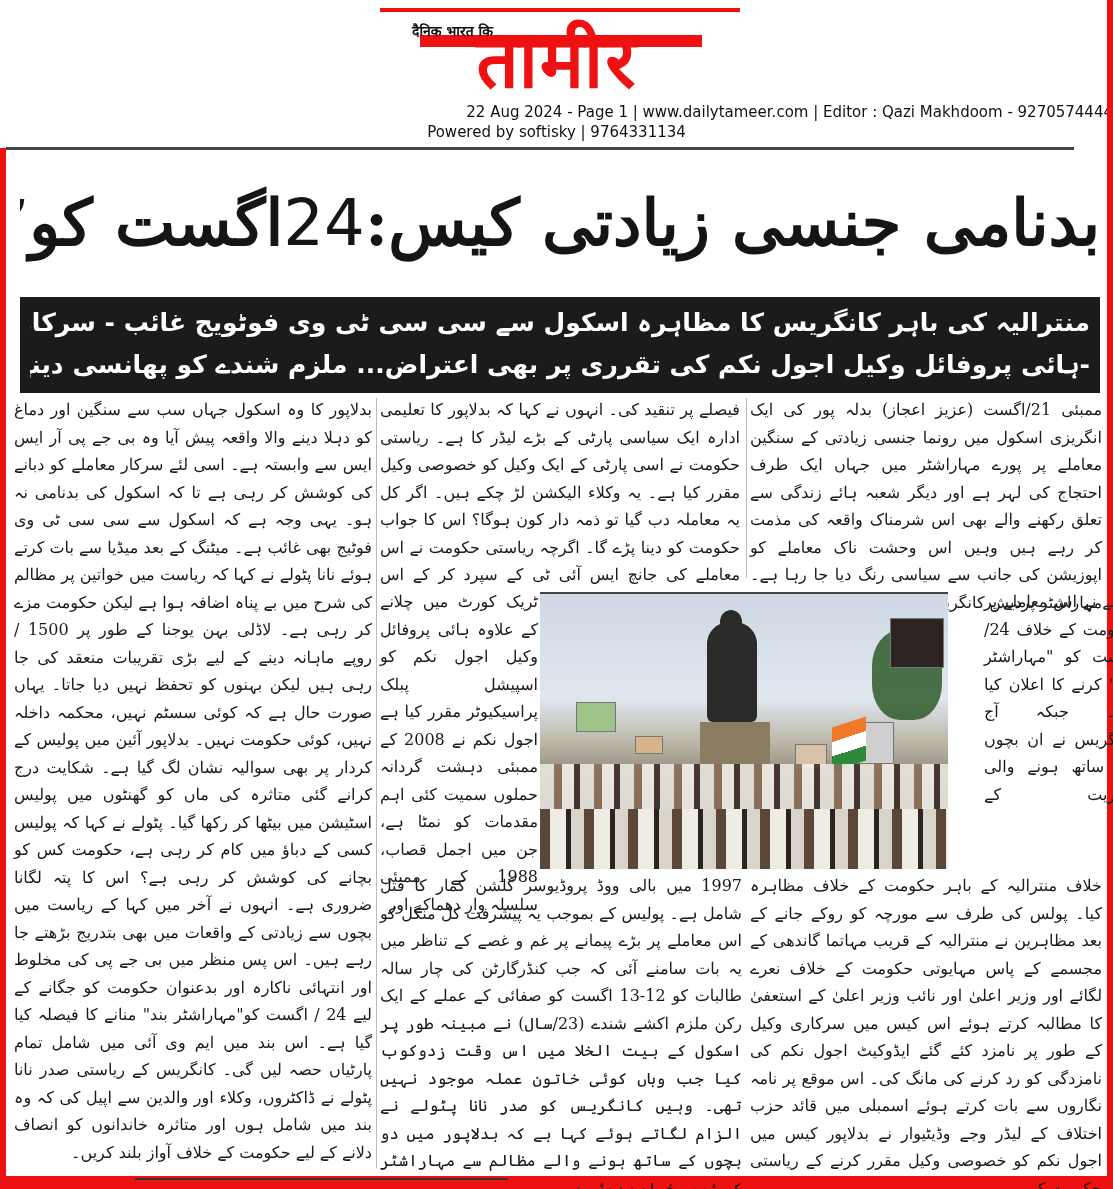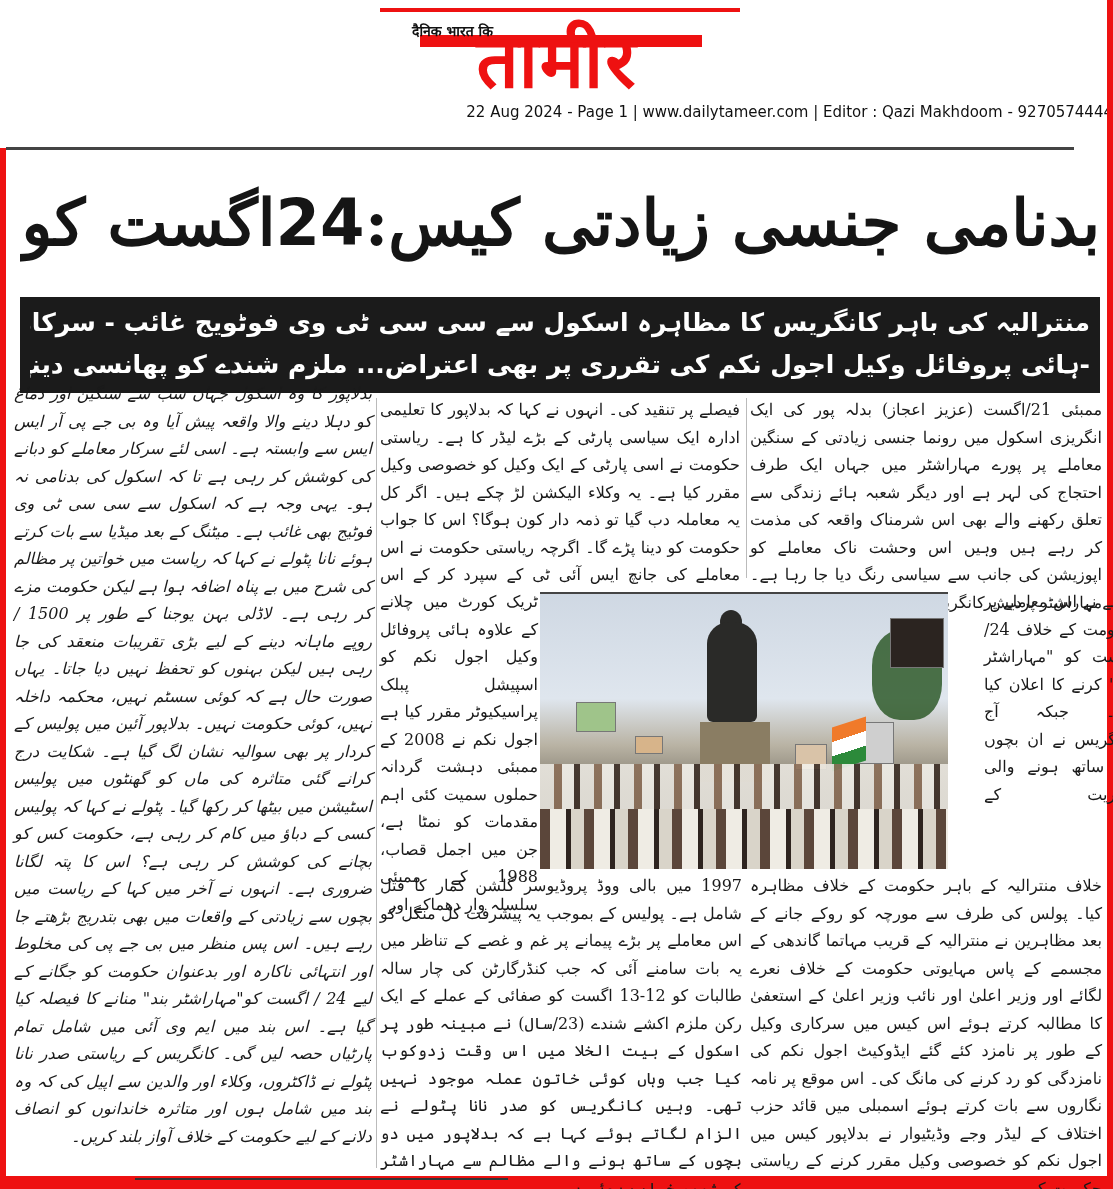--- a/index.html
+++ b/index.html
@@ -23,41 +23,41 @@
   
   .frame-left { position: absolute; left: 0; top: 148px; width: 6px; height: 1041px; background: #ee1111; }
   .frame-right { position: absolute; left: 1107px; top: 0; width: 6px; height: 1189px; background: #ee1111; }
   .frame-bottom { position: absolute; left: 0; top: 1176px; width: 1113px; height: 13px; background: #ee1111; }
   .top-rule { position: absolute; left: 6px; top: 147px; width: 1068px; height: 3px; background: #444; }
 
   
   .headline { position: absolute; left: 20px; top: 168px; width: 1080px; height: 120px;
               direction: rtl; text-align: center; font-size: 64px; line-height: 110px; font-weight: bold;
               font-family: "DejaVu Serif", serif; color: #151515; white-space: nowrap; overflow: hidden; }
-  .headline .num { font-family: "DejaVu Sans", sans-serif; font-weight: 700; }
+  .headline .num { font-family: "DejaVu Sans", sans-serif; font-weight: 400; }
 
   
   .subband { position: absolute; left: 20px; top: 297px; width: 1080px; height: 96px; background: #1b1b1b; }
   .subline { position: absolute; left: 10px; width: 1060px; direction: rtl; text-align: justify;
              color: #ffffff; font-weight: bold; font-size: 25px; line-height: 40px; white-space: nowrap; overflow: hidden;
              font-family: "DejaVu Sans", sans-serif; }
   .subline.s1 { top: 6px; }
   .subline.s2 { top: 48px; }
 
   
   .col { position: absolute; direction: rtl; text-align: justify; font-size: 16px; line-height: 27.5px;
          font-family: "DejaVu Serif", serif; color: #1a1a1a; }
   .col p { margin: 0; }
   .col-right-top { left: 750px; top: 396px; width: 352px; }
   .col-right-mid { left: 984px; top: 588px; width: 150px; text-align-last: justify; }
   .col-right-bot { left: 750px; top: 872px; width: 352px; }
   .col-mid-top { left: 380px; top: 396px; width: 360px; }
   .col-mid-mid { left: 380px; top: 588px; width: 158px; }
   .col-mid-bot { left: 380px; top: 872px; width: 362px; }
-  .col-left { left: 14px; top: 380px; width: 358px; font-style: italic; }
+  .col-left { left: 14px; top: 396px; width: 358px; }
 
   .col-divider { position: absolute; width: 1px; background: #bbbbbb; }
   .bottom-rule { position: absolute; left: 135px; top: 1178px; width: 373px; height: 2px; background: #333; }
 
   
   .photo { position: absolute; left: 540px; top: 592px; width: 408px; height: 275px; overflow: hidden;
            border-top: 2px solid #444;
            background: linear-gradient(180deg, #cfd8e3 0%, #dfe6ee 38%, #b9b3a4 55%, #7b7568 72%, #3a3530 100%); }
   .statue { position: absolute; left: 167px; top: 28px; width: 50px; height: 100px; background: #2a2a28;
             border-radius: 22px 22px 6px 6px; }
@@ -79,20 +79,21 @@
 </style>
 </head>
 <body>
 
 <div class="masthead">
   <div class="mast-top-bar"></div>
   <div class="logo-bar"></div>
   <div class="logo">तामीर</div>
   <div class="tagline">दैनिक भारत कि</div>
   <div class="meta-line l1">22 Aug 2024 - Page 1 | www.dailytameer.com | Editor : Qazi Makhdoom - 9270574444</div>
+  <div class="meta-line l2">Powered by softisky | 9764331134</div>
 </div>
 
 <div class="frame-left"></div>
 <div class="frame-right"></div>
 <div class="frame-bottom"></div>
 <div class="top-rule"></div>
 
 <div class="headline">
   <span>بدنامی جنسی زیادتی کیس:</span><span class="num">24</span><span>اگست کو”مہاراشٹر بند“ کا اعلان</span>
 </div>

